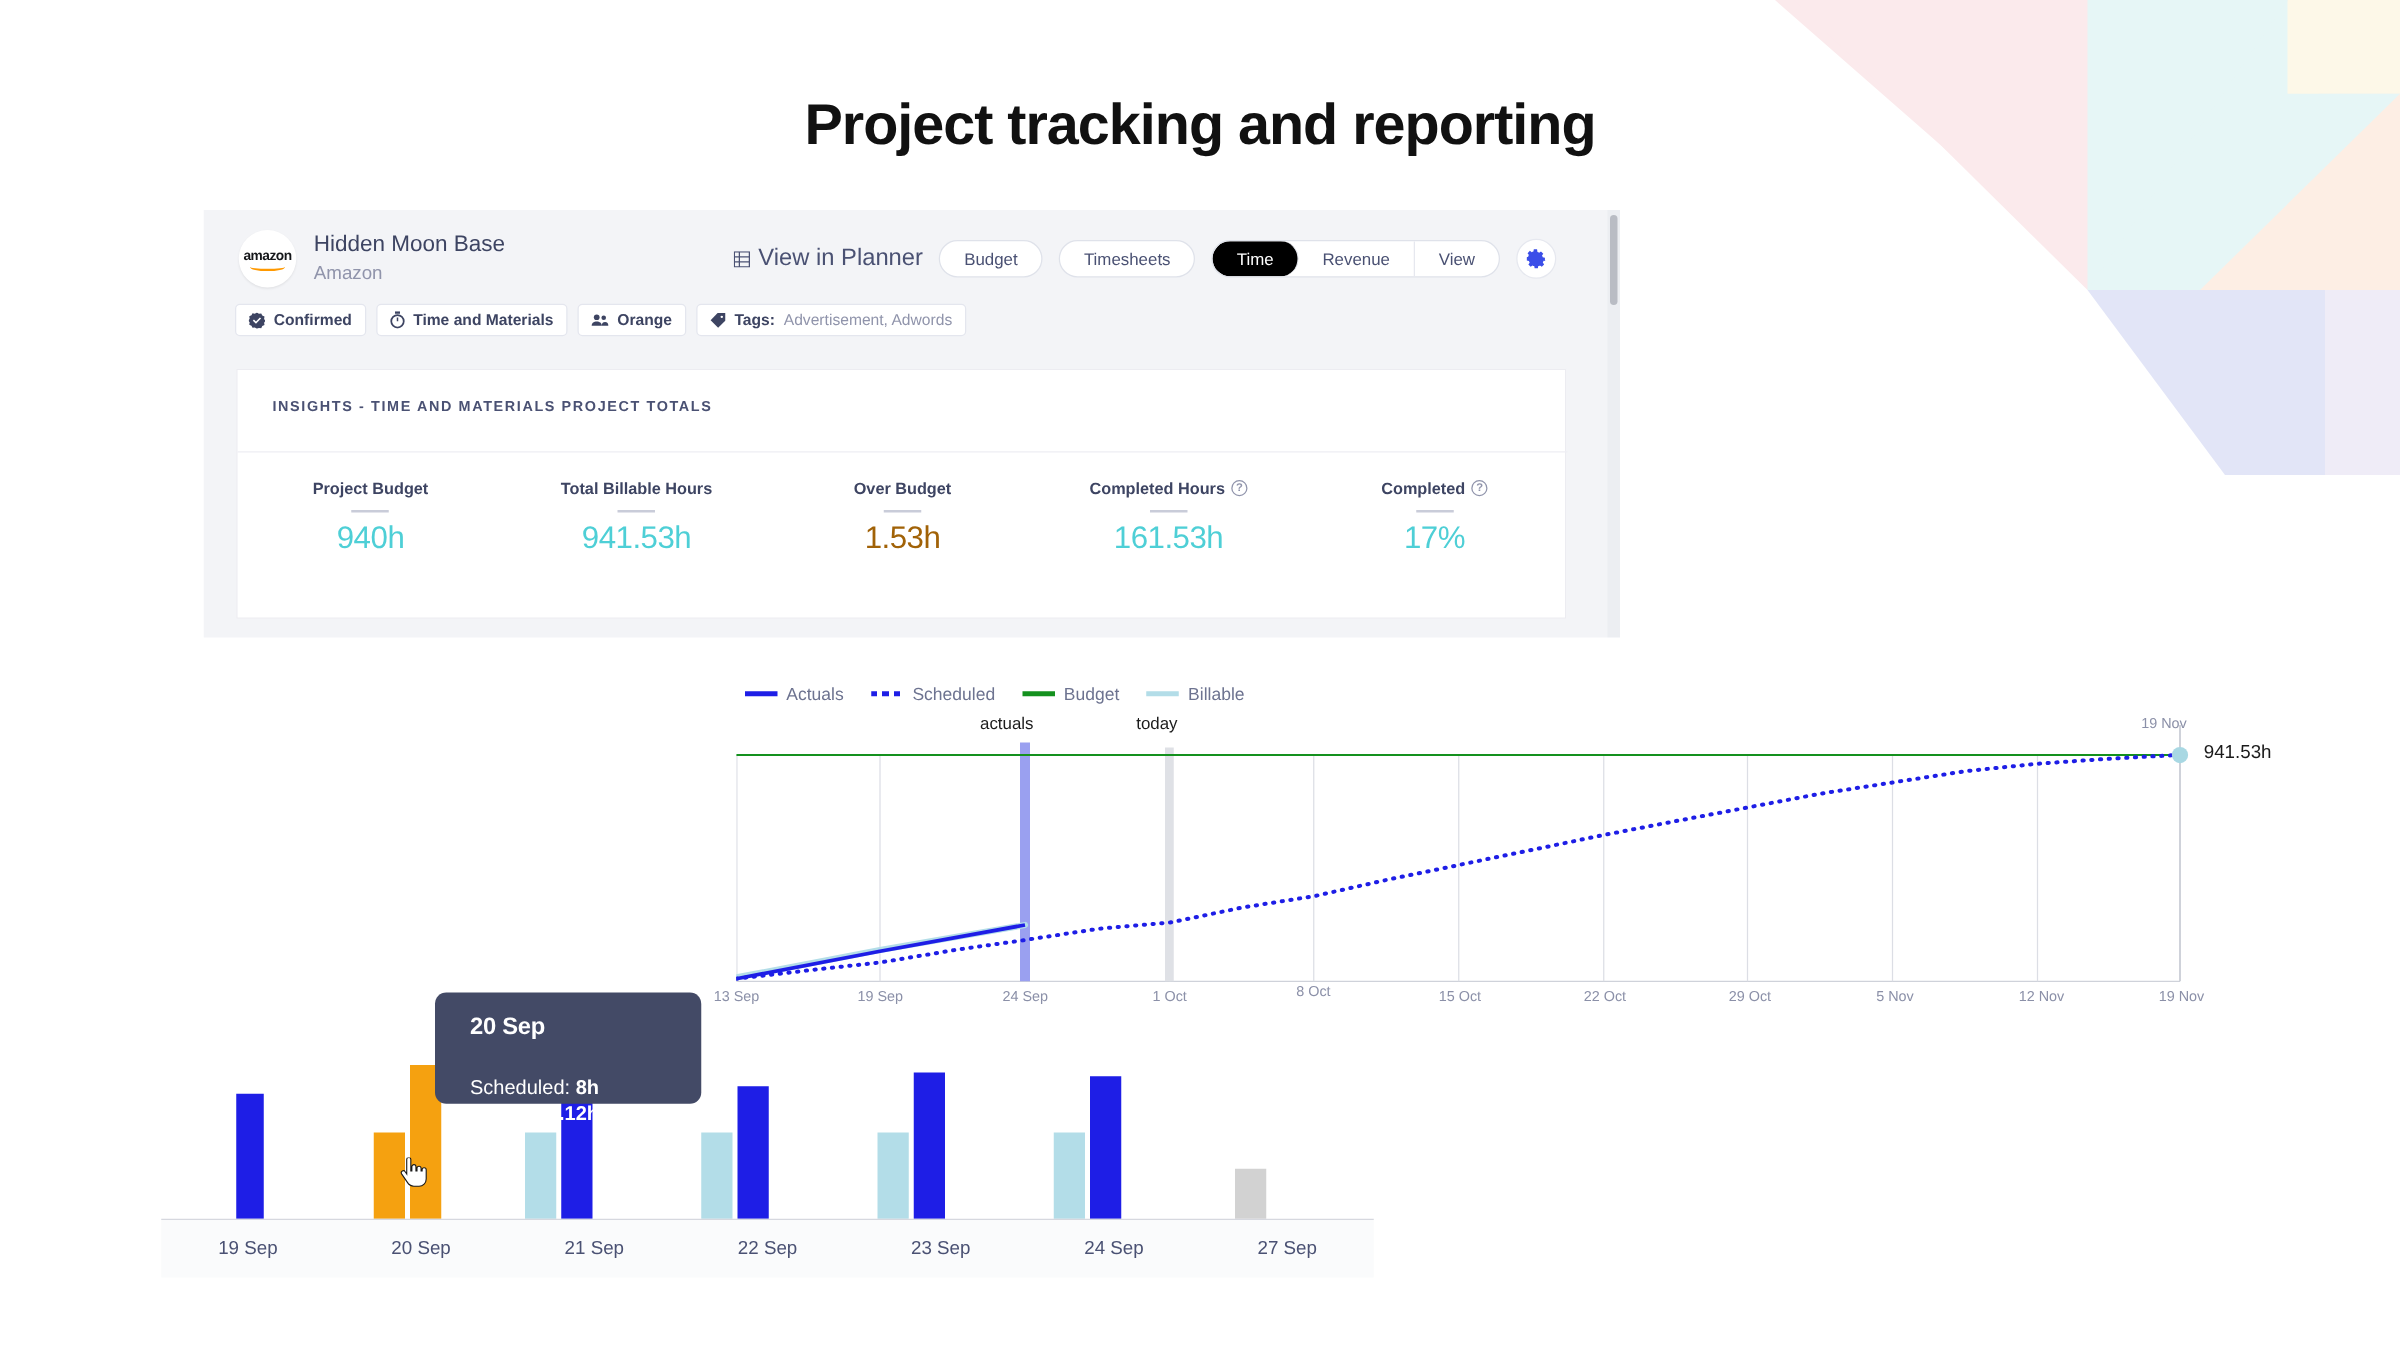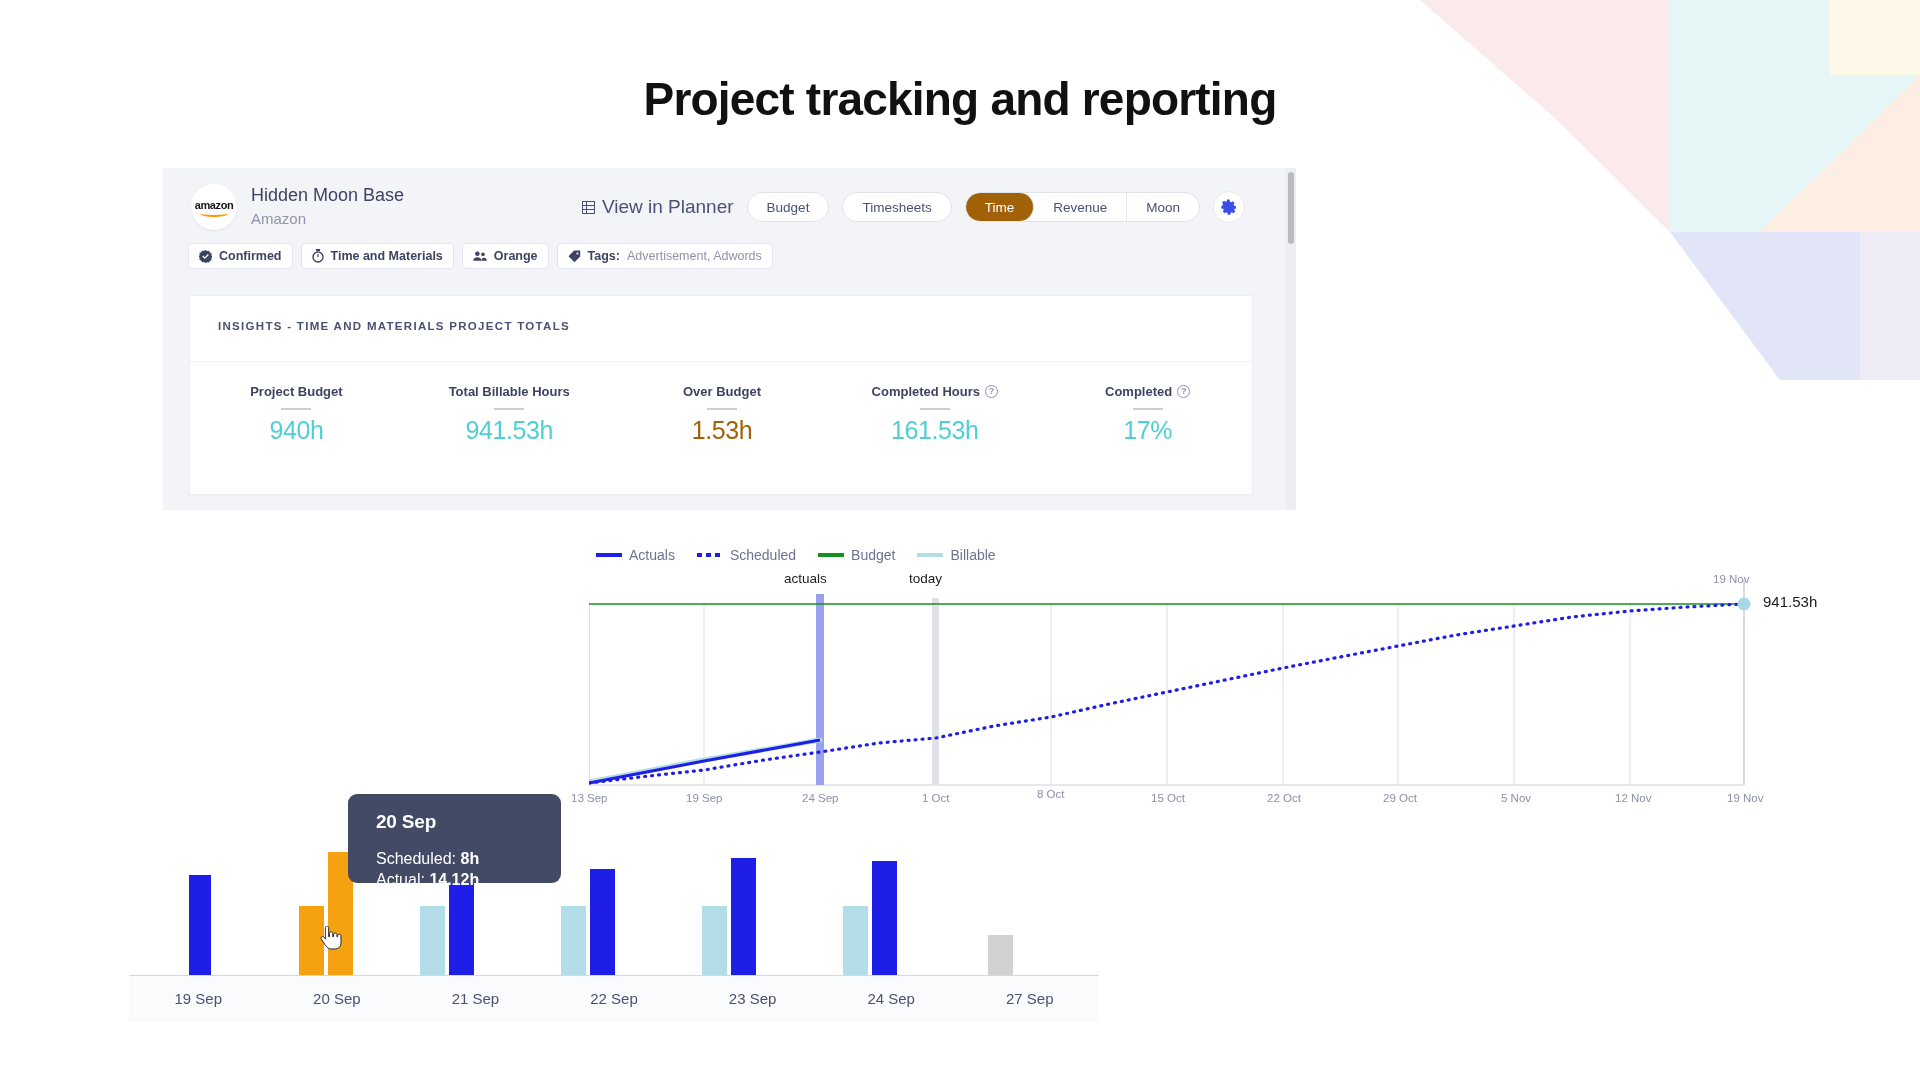--- a/index.html
+++ b/index.html
@@ -65,21 +65,21 @@
   #toolbar { position:absolute; right:28px; top:18px; height:42px; display:flex; align-items:center; gap:13px; }
   .tb-link { display:flex; align-items:center; gap:7px; font-size:19px; color:#4a5173; cursor:pointer; }
   .pill {
     border:1px solid #dfe2ea; background:#ffffff; border-radius:16px;
     height:30px; padding:0 19px; display:flex; align-items:center; justify-content:center;
     font-size:13.5px; color:#4a5173; cursor:pointer; white-space:nowrap;
   }
   #segmented { display:flex; border:1px solid #dfe2ea; border-radius:16px; background:#fff; overflow:hidden; height:30px; }
   .seg { padding:0 19px; display:flex; align-items:center; font-size:13.5px; color:#4a5173; cursor:pointer; border-right:1px solid #e6e8ef; }
   .seg:last-child { border-right:none; }
-  .seg.active { background:#a16207; color:#ffffff; border-radius:16px; }
+  .seg.active { background:#000000; color:#ffffff; border-radius:16px; }
   #gear-btn {
     width:32px; height:32px; border-radius:50%; background:#ffffff; border:1px solid #e6e8ef;
     display:flex; align-items:center; justify-content:center; cursor:pointer;
   }
 
   
   #chips { position:absolute; left:188px; top:243px; display:flex; gap:8px; z-index:5; }
   .chip {
     background:#ffffff; border:1px solid #e4e6ee; border-radius:4px; height:26px;
     padding:0 10px; display:flex; align-items:center; gap:7px;
@@ -128,21 +128,21 @@
     background:#fafbfc; display:flex;
   }
   .bar-label { flex:1; text-align:center; font-size:15px; color:#4a5173; padding-top:14px; }
 
   
   #tooltip {
     position:absolute; left:348px; top:794px; width:213px; height:89px;
     background:#434a66; border-radius:9px; color:#ffffff; padding:17px 0 0 28px;
   }
   #tt-date { font-size:19px; font-weight:bold; letter-spacing:-0.2px; }
-  #tt-l1 { font-size:16px; margin-top:17px; }
+  #tt-l1 { font-size:16px; margin-top:29px; }
   #tt-l2 { font-size:16px; margin-top:3px; }
   #tt-l1 b, #tt-l2 b { font-weight:bold; }
 
   #cursor { position:absolute; left:318px; top:926px; width:26px; height:30px; }
 </style>
 </head>
 <body>
 
 <svg id="deco" viewBox="0 0 700 560">
   <polygon points="200,0 700,0 700,232 465,232" fill="#fbeaec"></polygon>
@@ -189,21 +189,21 @@
           <line x1="0.5" y1="8.5" x2="12.5" y2="8.5" stroke="#4a5173"></line>
           <line x1="4.5" y1="0.5" x2="4.5" y2="12.5" stroke="#4a5173"></line>
         </svg>
         <span>View in Planner</span>
       </div>
       <div class="pill">Budget</div>
       <div class="pill">Timesheets</div>
       <div id="segmented">
         <div class="seg active">Time</div>
         <div class="seg">Revenue</div>
-        <div class="seg">Moon</div>
+        <div class="seg">View</div>
       </div>
       <div id="gear-btn">
         <svg width="17" height="17" viewBox="0 0 20 20">
           <path fill="#3b4ee8" d="M10 6.6a3.4 3.4 0 100 6.8 3.4 3.4 0 000-6.8zm0 5.2a1.8 1.8 0 110-3.6 1.8 1.8 0 010 3.6z"></path>
           <path fill="#3b4ee8" d="M18 11.6v-3.2l-2.2-.4a6.2 6.2 0 00-.7-1.7l1.3-1.8-2.3-2.3-1.8 1.3a6.2 6.2 0 00-1.7-.7L10.2 0H7l-.4 2.2c-.6.2-1.2.4-1.7.7L3.1 1.6.8 3.9l1.3 1.8c-.3.5-.5 1.1-.7 1.7L0 8v3.2l2.2.4c.2.6.4 1.2.7 1.7L1.6 15l2.3 2.3 1.8-1.3c.5.3 1.1.5 1.7.7l.4 2.2h3.2l.4-2.2c.6-.2 1.2-.4 1.7-.7l1.8 1.3 2.3-2.3-1.3-1.8c.3-.5.5-1.1.7-1.7l2.2-.4z" transform="scale(0.95) translate(0.5,0.5)"></path>
         </svg>
       </div>
     </div>
   </div>
 

